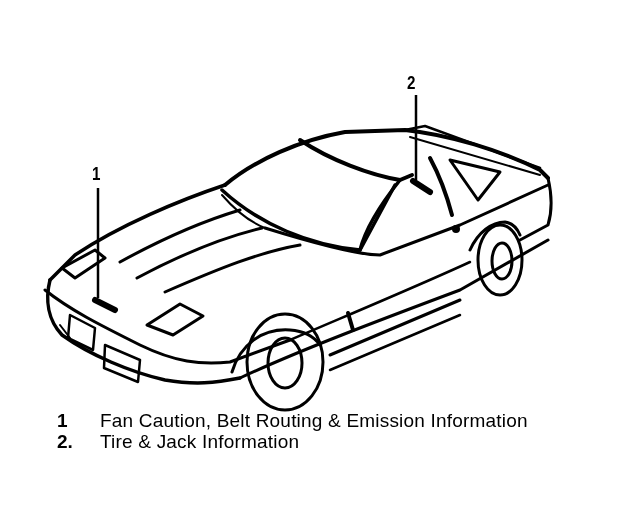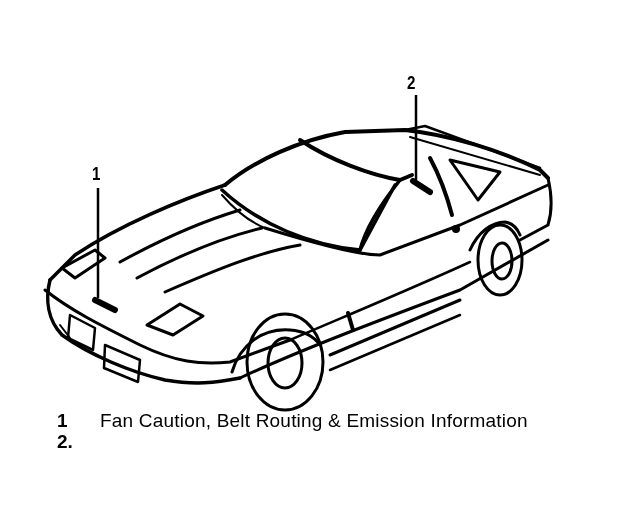--- a/index.html
+++ b/index.html
@@ -119,14 +119,15 @@
 <div id="callout-1-label" class="callout-num">1</div>
 <div id="callout-2-label" class="callout-num">2</div>
 
 <div class="legend">
   <div class="legend-row">
     <span class="legend-num">1</span>
     <span class="legend-text">Fan Caution, Belt Routing &amp; Emission Information</span>
   </div>
   <div class="legend-row">
     <span class="legend-num">2.</span>
+    <span class="legend-text">Tire &amp; Jack Information</span>
   </div>
 </div>
 
 </body></html>

